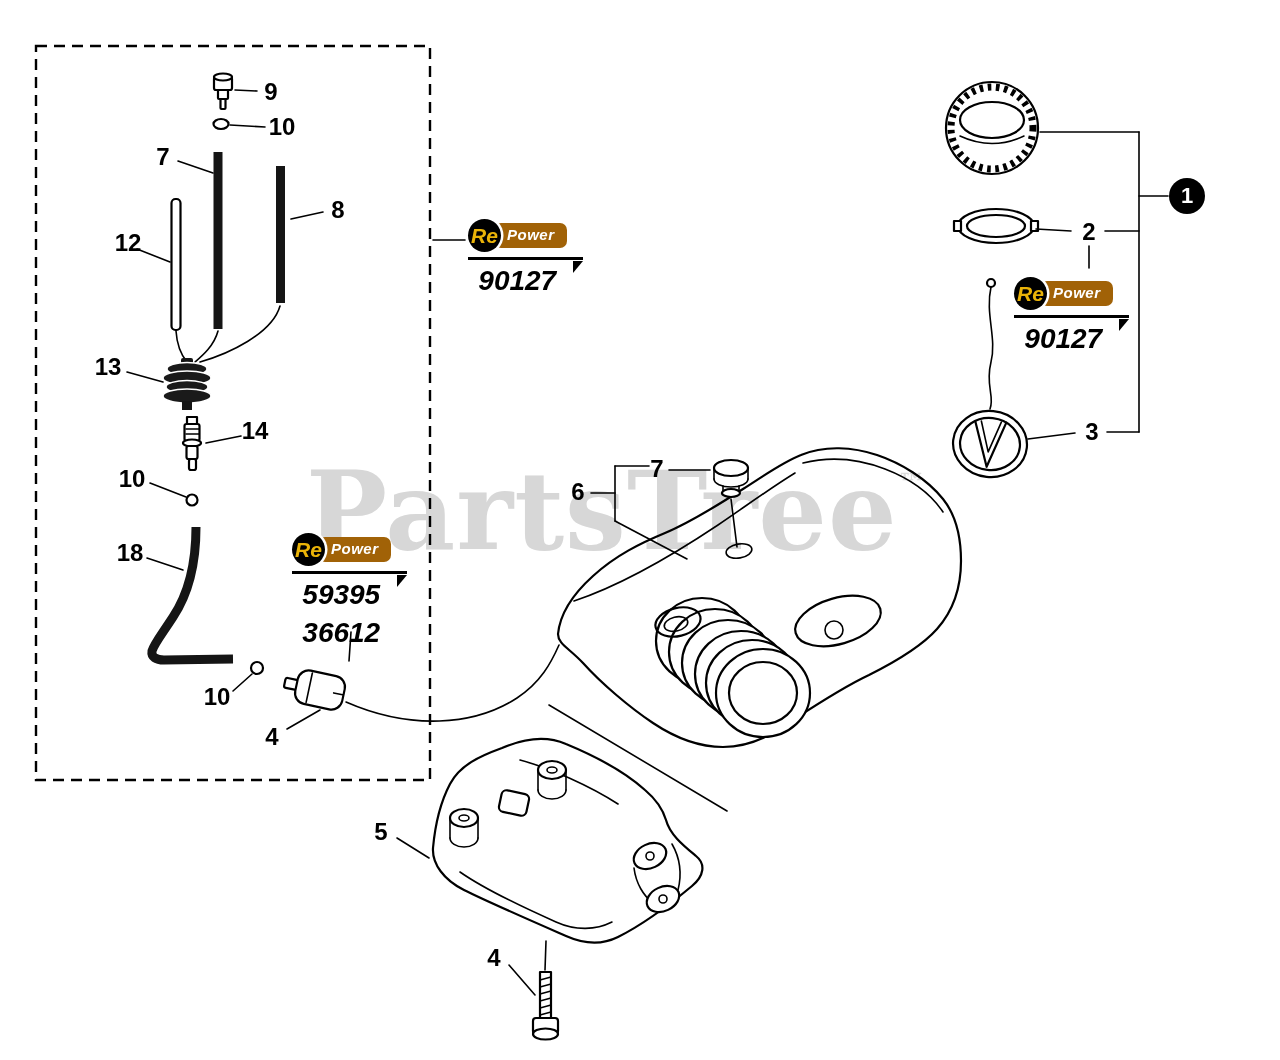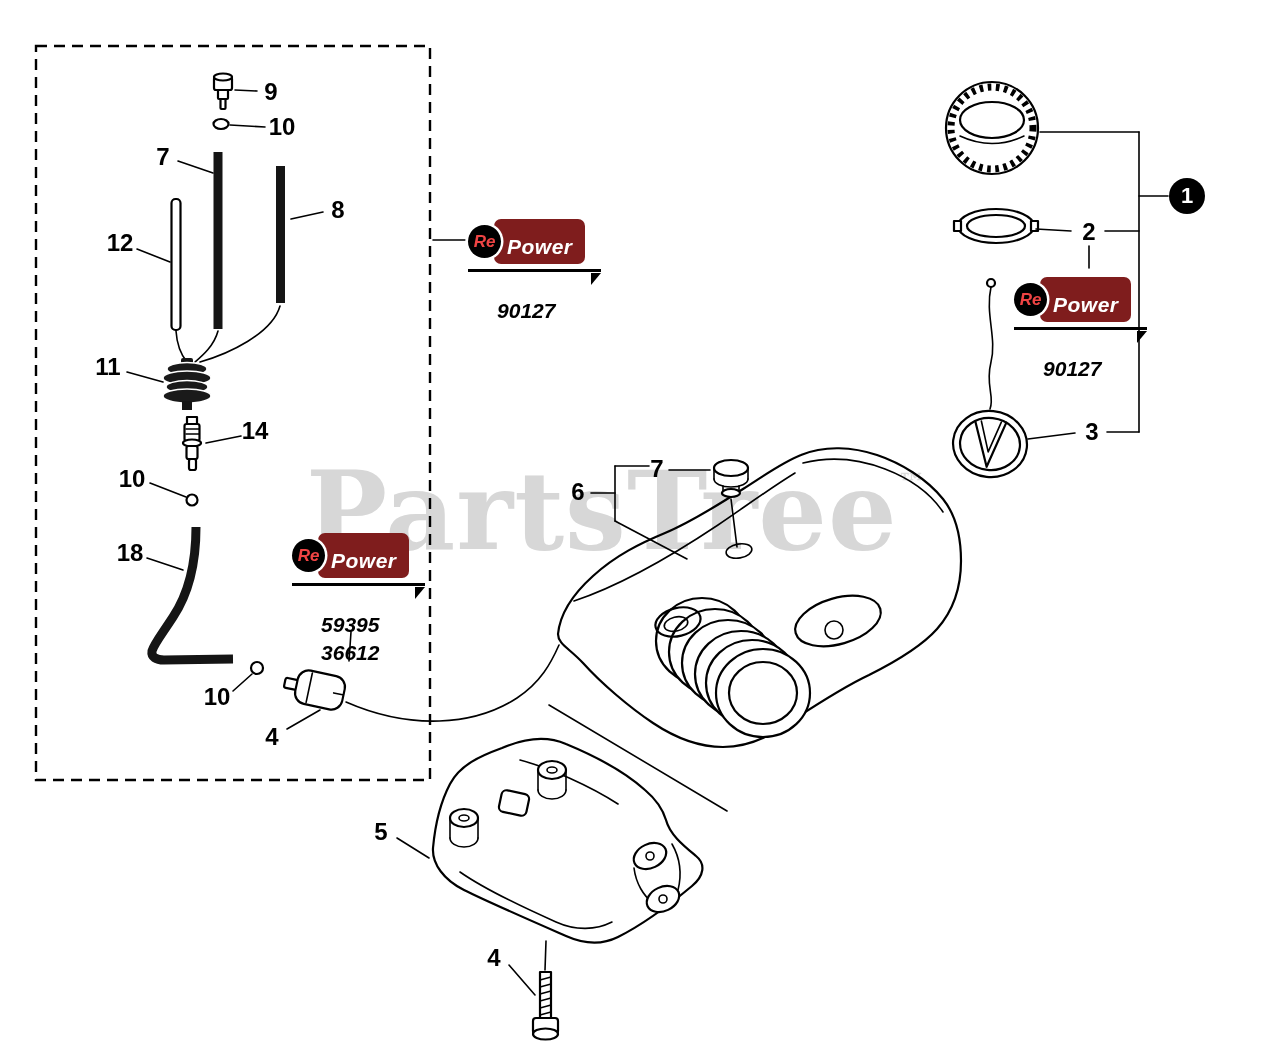--- a/index.html
+++ b/index.html
@@ -22,26 +22,26 @@
 
   .callout { position:absolute; transform:translate(-50%,-50%); z-index:3; font-weight:bold; font-size:24px; color:#000; cursor:pointer; }
   .badge-1 { position:absolute; left:1187px; top:196px; transform:translate(-50%,-50%); width:36px; height:36px;
              border-radius:50%; background:#000; color:#fff; display:flex; align-items:center; justify-content:center;
              font-weight:bold; font-size:22px; z-index:3; cursor:pointer; }
 
   .repower { position:absolute; z-index:3; display:flex; flex-direction:column; align-items:center; }
   .rp-logo { position:relative; display:flex; align-items:center; padding-bottom:5px; border-bottom:3px solid #000; }
   .rp-tail { position:absolute; right:-16px; bottom:-3px; width:16px; height:3px; background:#000; }
   .rp-flag { position:absolute; right:-16px; bottom:-16px; width:0; height:0; border-top:12px solid #000; border-right:10px solid transparent; }
-  .rp-re   { width:33px; height:33px; border-radius:50%; background:#000; color:#ef4444; display:flex; align-items:center;
-             justify-content:center; font-style:italic; font-weight:bold; font-size:17px; box-shadow:0 0 0 2.5px #fff;
+  .rp-re   { width:33px; height:33px; border-radius:50%; background:#000; color:#eab308; display:flex; align-items:center;
+             justify-content:center; font-style:italic; font-weight:bold; font-size:21px; box-shadow:0 0 0 2.5px #fff;
              z-index:2; margin-right:-7px; }
-  .rp-power{ background:#7f1d1d; color:#fff; font-style:italic; font-weight:bold; font-size:21px; padding:16px 12px 5px 13px;
+  .rp-power{ background:#a16207; color:#fff; font-style:italic; font-weight:bold; font-size:15px; padding:3px 12px 5px 13px;
              border-radius:7px; letter-spacing:.5px; }
-  .rp-nums { margin-top:25px; font-style:italic; font-weight:bold; font-size:21px; text-align:left; line-height:1.35; color:#000; }
+  .rp-nums { margin-top:2px; font-style:italic; font-weight:bold; font-size:28px; text-align:left; line-height:1.35; color:#000; }
 </style>
 </head>
 <body>
 
 <div class="stage">
 
   <div class="watermark">
     <span>PartsTree</span><sup>™</sup>
   </div>
 
@@ -249,22 +249,22 @@
       <rect class="fw" x="533" y="1018" width="25" height="16" rx="3"></rect>
       <ellipse class="fw" cx="545.5" cy="1034" rx="12.5" ry="5.5"></ellipse>
       <line class="ln15" x1="509" y1="965" x2="535" y2="995"></line>
     </g>
   </svg>
 
   <div class="callout" style="left:271px;top:92px">9</div>
   <div class="callout" style="left:282px;top:127px">10</div>
   <div class="callout" style="left:163px;top:157px">7</div>
   <div class="callout" style="left:338px;top:210px">8</div>
-  <div class="callout" style="left:120px;top:243px">12</div>
-  <div class="callout" style="left:108px;top:367px">11</div>
+  <div class="callout" style="left:128px;top:243px">12</div>
+  <div class="callout" style="left:108px;top:367px">13</div>
   <div class="callout" style="left:255px;top:431px">14</div>
   <div class="callout" style="left:132px;top:479px">10</div>
   <div class="callout" style="left:130px;top:553px">18</div>
   <div class="callout" style="left:217px;top:697px">10</div>
   <div class="callout" style="left:272px;top:737px">4</div>
   <div class="callout" style="left:578px;top:492px">6</div>
   <div class="callout" style="left:657px;top:469px">7</div>
   <div class="callout" style="left:1089px;top:232px">2</div>
   <div class="callout" style="left:1092px;top:432px">3</div>
   <div class="callout" style="left:381px;top:832px">5</div>

